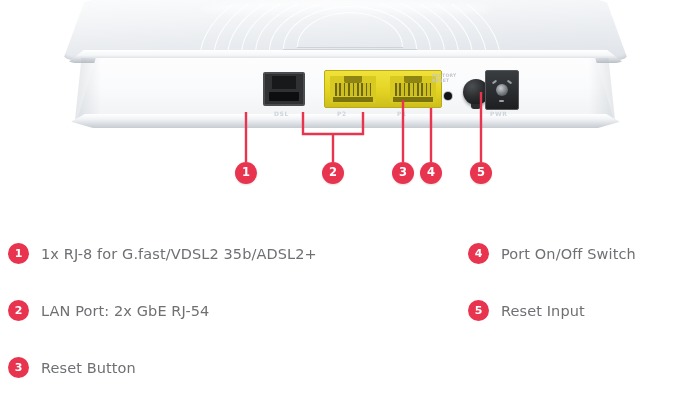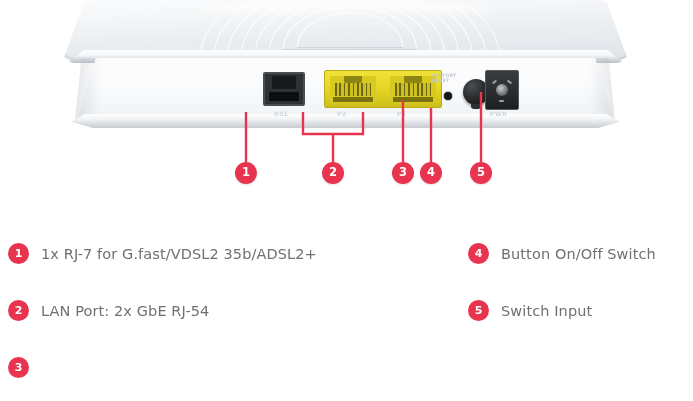--- a/index.html
+++ b/index.html
@@ -393,38 +393,39 @@
   <div class="badge" style="left:420px;top:162px;">4</div>
   <div class="badge" style="left:470px;top:162px;">5</div>
 </div>
 
 <div id="legend">
 
   <div class="legend-col left">
 
     <div class="legend-row">
       <div class="legend-badge">1</div>
-      <div class="legend-text">1x RJ-7 for G.fast/VDSL2 35b/ADSL2+</div>
+      <div class="legend-text">1x RJ-8 for G.fast/VDSL2 35b/ADSL2+</div>
     </div>
 
     <div class="legend-row">
       <div class="legend-badge">2</div>
       <div class="legend-text">LAN Port: 2x GbE RJ-54</div>
     </div>
 
     <div class="legend-row">
       <div class="legend-badge">3</div>
+      <div class="legend-text">Reset Button</div>
     </div>
   </div>
 
   <div class="legend-col right">
 
     <div class="legend-row">
       <div class="legend-badge">4</div>
-      <div class="legend-text">Button On/Off Switch</div>
+      <div class="legend-text">Port On/Off Switch</div>
     </div>
 
     <div class="legend-row">
       <div class="legend-badge">5</div>
-      <div class="legend-text">Switch Input</div>
+      <div class="legend-text">Reset Input</div>
     </div>
   </div>
 </div>
 
 </body></html>

